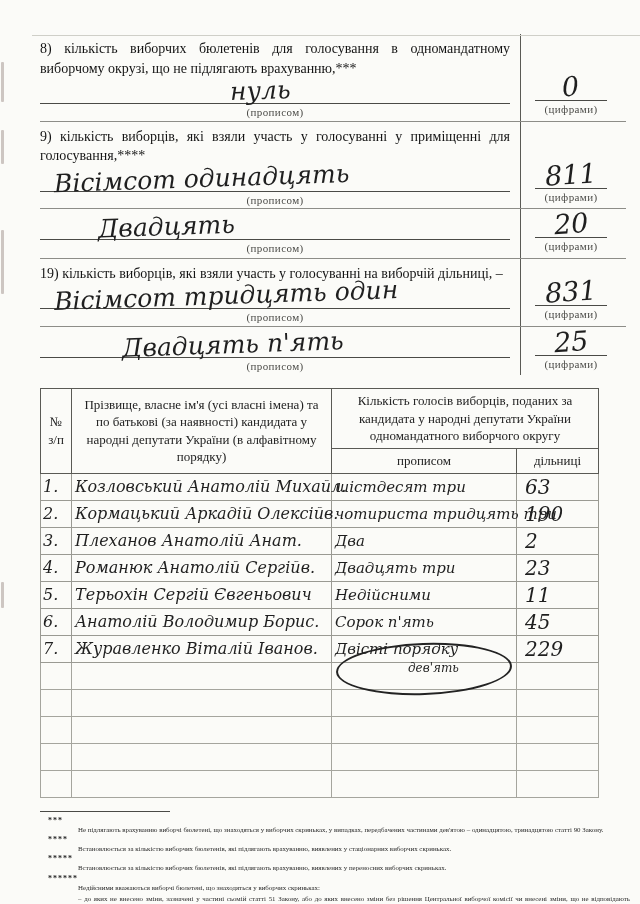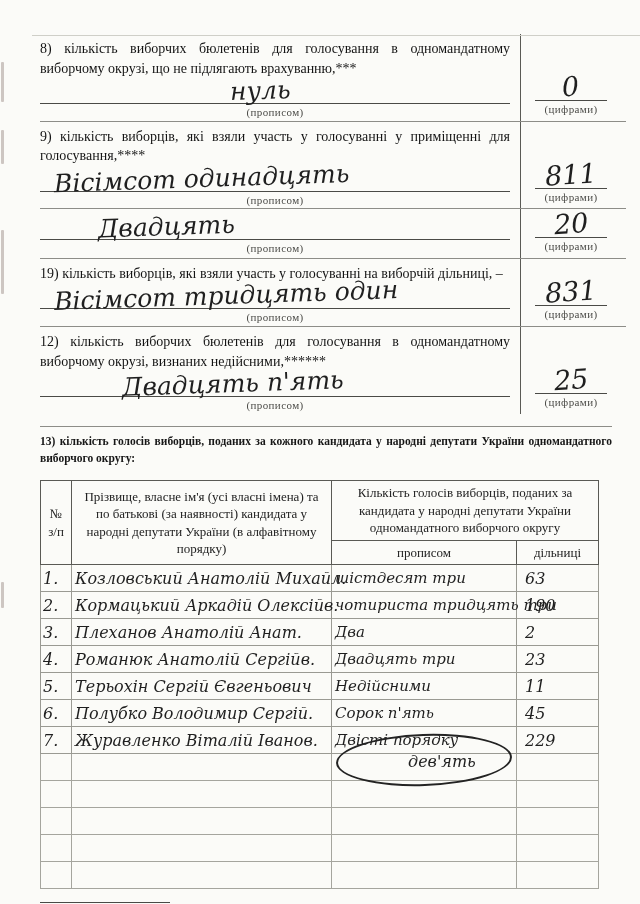--- a/index.html
+++ b/index.html
@@ -62,23 +62,23 @@
     border:1.1px solid #5a5a55;font-weight:normal;font-size:13px;line-height:1.35;
     text-align:center;padding:3px 6px;color:#222;vertical-align:middle;margin-top:44px;
   }
   table.cand td{
     border:1px solid #9a9a93;height:26px;padding:0 3px;vertical-align:middle;
     overflow:visible;
   }
   table.cand td.c-num{font-size:16px;text-align:left;padding-left:2px;}
   table.cand td.c-name{font-size:16px;white-space:nowrap;}
   table.cand td.c-writ{font-size:15px;white-space:nowrap;position:relative;}
-  table.cand td.c-dig{font-size:16px;padding-left:8px;margin-top:28px;}
+  table.cand td.c-dig{font-size:20px;padding-left:8px;margin-top:28px;}
   tr.empty td{border-color:#a5a59e;}
-  .overflow-word{position:absolute;left:76px;top:25px;font-size:16px;z-index:3;}
+  .overflow-word{position:absolute;left:76px;top:25px;font-size:12px;z-index:3;}
   .pen-circle{
     position:absolute;left:4px;top:7px;width:172px;height:48px;
     border:2.2px solid #232323;border-radius:50%;transform:rotate(-2deg);
     pointer-events:none;z-index:2;background:transparent;
   }
 
   
   .footnotes{margin:13px 10px 0 5px;}
   .fn-sep{width:130px;border-top:1.4px solid #4a4a46;margin:0 0 5px 35px;}
   .fn-marker{
@@ -158,36 +158,34 @@
         </div>
         <div class="sec-right">
           <span class="hand hand-num">831</span>
           <div class="numline"></div>
           <div class="writelabel">(цифрами)</div>
         </div>
       </div>
 
       <div class="section">
         <div class="sec-left">
-          <p class="sec-text">12) кількість виборчих бюлетенів для голосування в одномандатному виборчому окрузі, визнаних недійсними,******</p>
           <div class="writeline">
             <span class="hand hand-big" style="margin-left:82px;">Двадцять п'ять</span>
           </div>
           <div class="writelabel">(прописом)</div>
         </div>
         <div class="sec-right">
           <span class="hand hand-num">25</span>
           <div class="numline"></div>
           <div class="writelabel">(цифрами)</div>
         </div>
       </div>
 
     </div>
 
-    <p class="sec13">13) кількість голосів виборців, поданих за кожного кандидата у народні депутати України одномандатного виборчого округу:</p>
 
     <table class="cand">
       <colgroup>
         <col style="width:31px;">
           <col style="width:260px;">
           <col style="width:185px;">
           <col style="width:82px;">
       </colgroup>
       <thead>
         <tr>
@@ -226,21 +224,21 @@
           <td class="c-dig hand">23</td>
         </tr>
         <tr>
           <td class="c-num hand">5.</td>
           <td class="c-name hand">Терьохін Сергій Євгеньович</td>
           <td class="c-writ hand">Недійсними</td>
           <td class="c-dig hand">11</td>
         </tr>
         <tr>
           <td class="c-num hand">6.</td>
-          <td class="c-name hand">Полубко Володимир Сергій.</td>
+          <td class="c-name hand">Анатолій Володимир Борис.</td>
           <td class="c-writ hand">Сорок п'ять</td>
           <td class="c-dig hand">45</td>
         </tr>
         <tr>
           <td class="c-num hand">7.</td>
           <td class="c-name hand">Журавленко Віталій Іванов.</td>
           <td class="c-writ hand">
             <span>Двісті порядку</span>
             <span class="overflow-word hand">дев'ять</span>
             <div class="pen-circle"></div>

